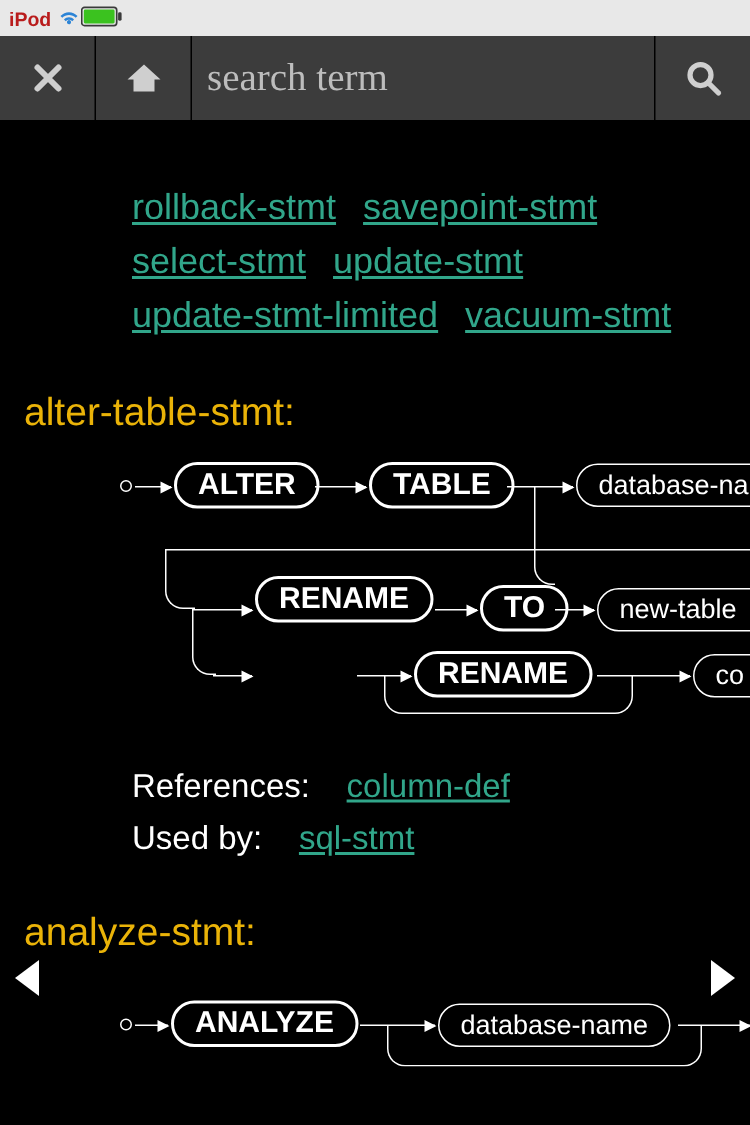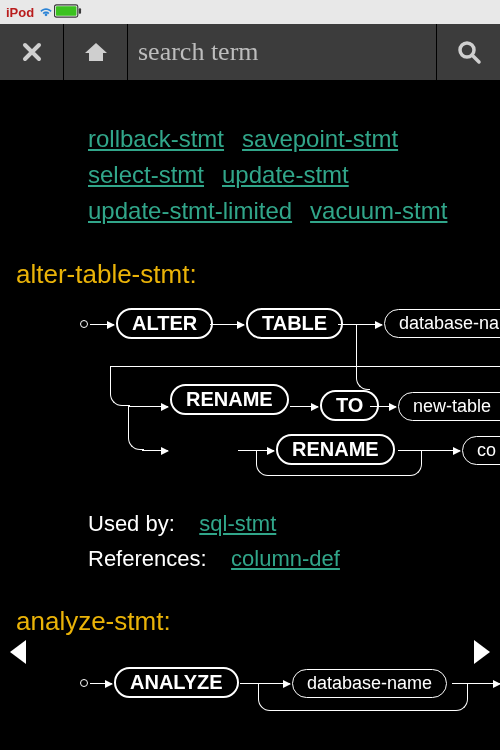--- a/index.html
+++ b/index.html
@@ -235,26 +235,26 @@
     <span class="arrow-line" style="left:238px; top:146px; width:36px;"></span>
     <span class="pill" style="left:276px; top:130px;">RENAME</span>
     <span class="arrow-line" style="left:398px; top:146px; width:62px;"></span>
     <span class="pill thin" style="left:462px; top:132px; padding-right:30px;">co</span>
 
     <span class="curve" style="left:256px; top:146px; width:166px; height:26px; border-top:none; border-radius:0 0 12px 12px;"></span>
   </div>
 
   <div class="meta-block">
     <div>
+      <span>References:</span>&nbsp;&nbsp;&nbsp;
+      <a>column-def</a>
+    </div>
+    <div>
       <span>Used by:</span>&nbsp;&nbsp;&nbsp;
       <a>sql-stmt</a>
-    </div>
-    <div>
-      <span>References:</span>&nbsp;&nbsp;&nbsp;
-      <a>column-def</a>
     </div>
   </div>
 
   <div class="section-title">analyze-stmt:</div>
 
   <div class="diagram-area2">
     <span class="dot" style="left:80px; top:22px;"></span>
     <span class="arrow-line" style="left:90px; top:26px; width:22px;"></span>
     <span class="pill" style="left:114px; top:10px;">ANALYZE</span>
     <span class="arrow-line" style="left:240px; top:26px; width:50px;"></span>

